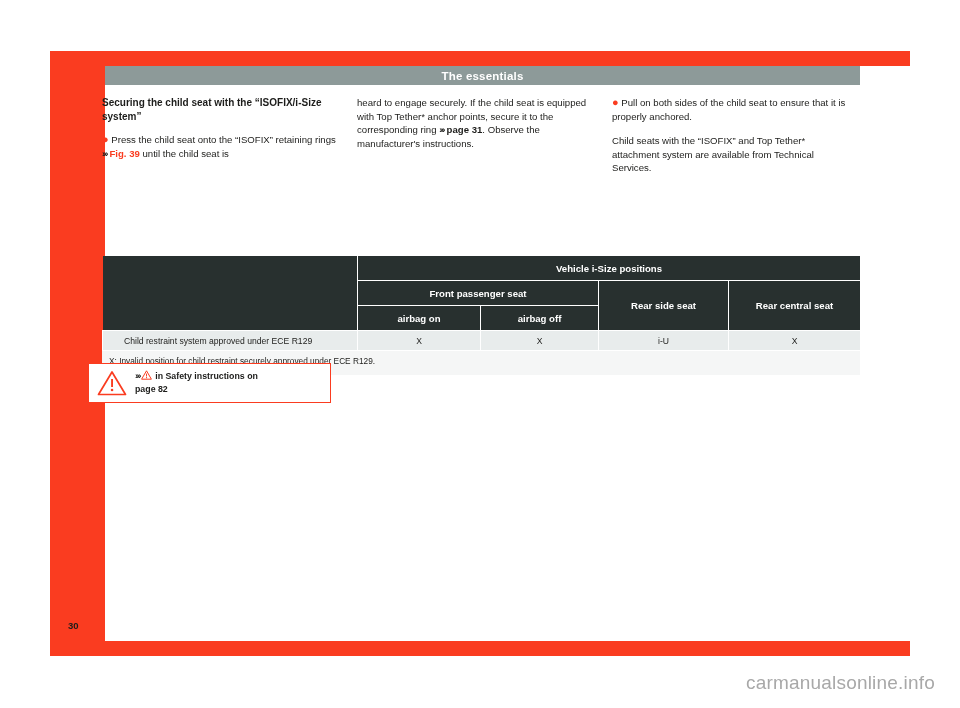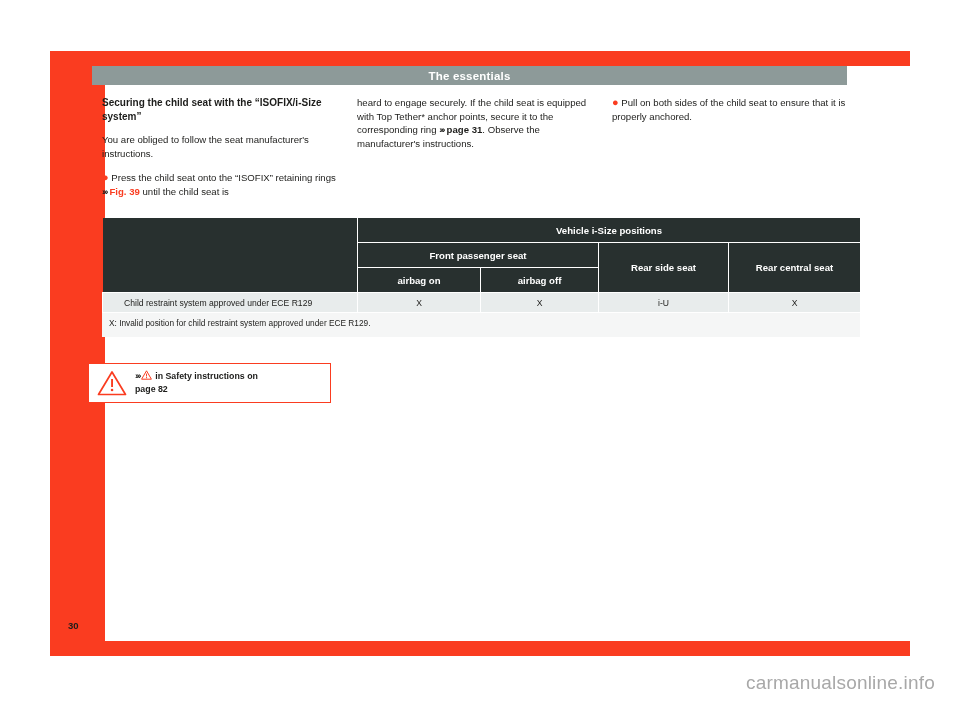--- a/index.html
+++ b/index.html
@@ -30,21 +30,21 @@
     left: 55px;
     top: 15px;
     width: 805px;
     height: 575px;
     background: #ffffff;
   }
 
   
   .header-bar {
     position: absolute;
-    left: 92px;
+    left: 105px;
     top: 66px;
     width: 755px;
     height: 19px;
     background: #8d9a99;
     display: flex;
     align-items: center;
     justify-content: center;
   }
   .header-title {
     color: #ffffff;
@@ -108,20 +108,21 @@
   .table-wrap {
     position: absolute;
     left: 102px;
     top: 217px;
     width: 758px;
   }
   table.ispec {
     border-collapse: collapse;
     width: 758px;
     table-layout: fixed;
+    margin-top: 38px;
   }
   table.ispec th, table.ispec td {
     border: 1.5px solid #ffffff;
     padding: 0;
     text-align: center;
     vertical-align: middle;
   }
   table.ispec th {
     background: #28302f;
     color: #ffffff;
@@ -210,30 +211,30 @@
 <div class="header-bar">
   <span class="header-title">The essentials</span>
 </div>
 
 <div class="page-number">30</div>
 
 <div class="columns">
 
   <div class="col">
     <h2 class="section-heading">Securing the child seat with the “ISOFIX/i-Size system”</h2>
-    <p>You are obliged to follow the seat manufacturer's instructions.</p>
     <p><span class="bullet-dot">●</span> <span>Press the child seat onto the “ISOFIX” retaining rings </span><span class="chev">›››</span> <span class="ref">Fig. 39</span><span> until the child seat is</span></p>
   </div>
 
   <div class="col">
     <p>heard to engage securely. If the child seat is equipped with Top Tether* anchor points, secure it to the corresponding ring <span class="chev">›››</span> <span class="bold-ref">page 31</span><span>. Observe the manufacturer's instructions.</span></p>
   </div>
 
   <div class="col">
     <p><span class="bullet-dot">●</span> <span>Pull on both sides of the child seat to ensure that it is properly anchored.</span></p>
+    <p>Child seats with the “ISOFIX” and Top Tether* attachment system are available from Technical Services.</p>
   </div>
 
 </div>
 
 <div class="table-wrap">
   <table class="ispec">
     <colgroup>
       <col style="width:255px">
       <col style="width:123px">
       <col style="width:118px">
@@ -259,21 +260,21 @@
       <tr>
         <td class="rowlabel">Child restraint system approved under ECE R129</td>
         <td>X</td>
         <td>X</td>
         <td>i-U</td>
         <td>X</td>
       </tr>
     </tbody>
   </table>
   <div class="footnotes">
-    <div>X: Invalid position for child restraint system approved under ECE R129.</div>
+    <div>X: Invalid position for child restraint securely approved under ECE R129.</div>
   </div>
 </div>
 
 <div class="warn-box">
   <div class="warn-icon">
     <svg width="30" height="26" viewBox="0 0 30 26" aria-hidden="true">
       <path d="M15 2 L28.5 24.5 L1.5 24.5 Z" fill="none" stroke="#fa3c20" stroke-width="1.7" stroke-linejoin="round"></path>
       <rect x="14.1" y="9" width="1.9" height="8" fill="#fa3c20"></rect>
       <circle cx="15.05" cy="20" r="1.3" fill="#fa3c20"></circle>
     </svg>

